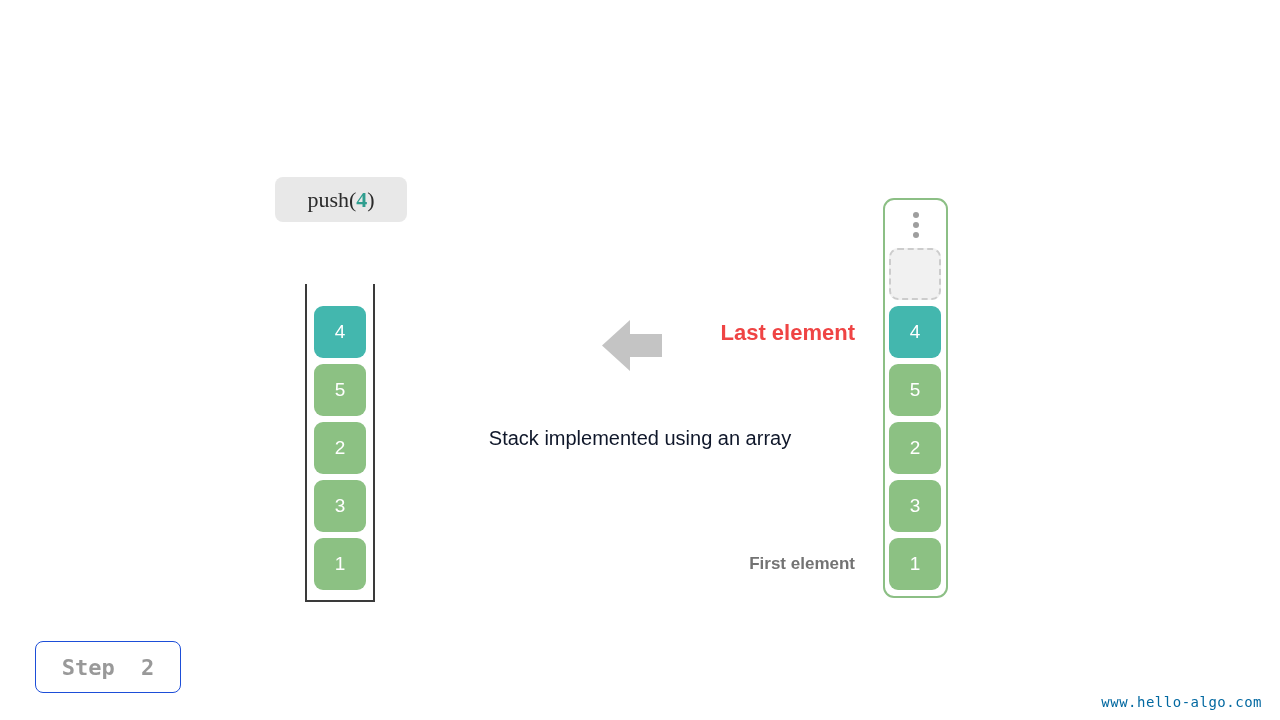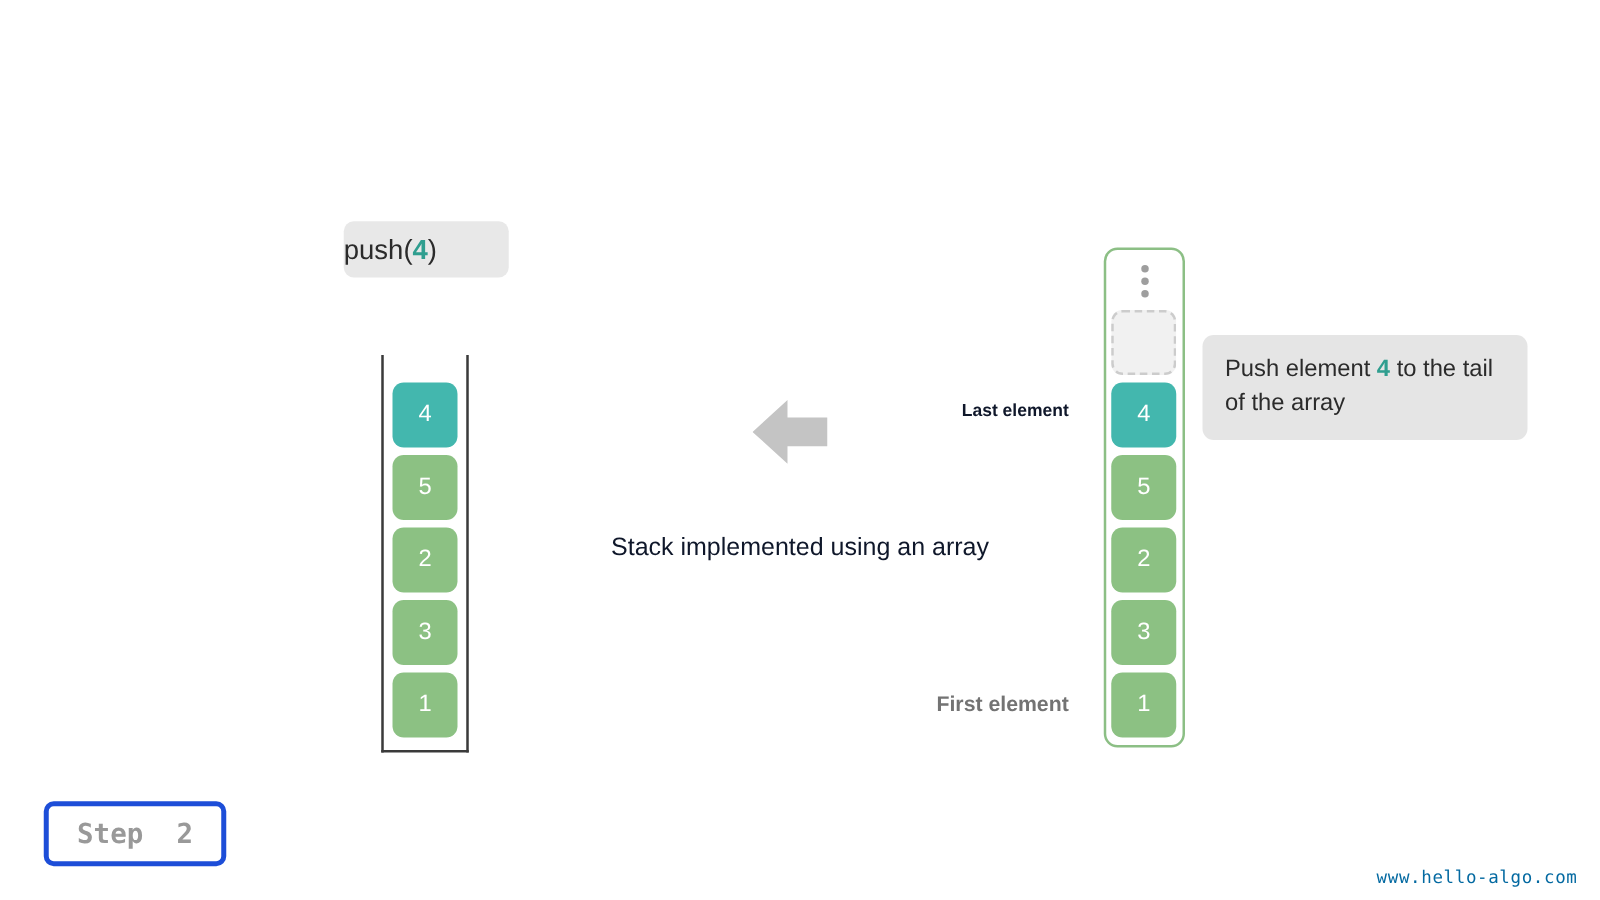--- a/index.html
+++ b/index.html
@@ -25,22 +25,22 @@
   .op-label {
     position: absolute;
     left: 275px;
     top: 177px;
     width: 132px;
     height: 45px;
     background: #e8e8e8;
     border-radius: 8px;
     display: flex;
     align-items: center;
-    justify-content: flex-start;
-    font-family: Liberation Sans, sans-serif;
+    justify-content: center;
+    font-family: Liberation Serif, serif;
     font-size: 22px;
     color: #2b2b2b;
     letter-spacing: 0px;
     white-space: pre;
   }
   .op-label .accent {
     color: #2f9e8f;
     font-weight: 700;
   }
 
@@ -114,23 +114,23 @@
     text-align: center;
     font-size: 20px;
     color: #0f172a;
   }
   .label-last {
     position: absolute;
     left: 660px;
     top: 320px;
     width: 195px;
     text-align: right;
-    font-size: 14px;
-    font-weight: 700;
-    color: #0f172a;
+    font-size: 22px;
+    font-weight: 700;
+    color: #ef4444;
   }
   .label-first {
     position: absolute;
     left: 660px;
     top: 554px;
     width: 195px;
     text-align: right;
     font-size: 17px;
     font-weight: 700;
     color: #737373;
@@ -194,21 +194,21 @@
   }
 
   
   .step-badge {
     position: absolute;
     left: 35px;
     top: 641px;
     width: 146px;
     height: 52px;
     box-sizing: border-box;
-    border: 4px solid #1d4ed8;
+    border: 1px solid #1d4ed8;
     border-radius: 8px;
     background: #ffffff;
     display: flex;
     align-items: center;
     justify-content: center;
     font-family: "DejaVu Sans Mono", "Liberation Mono", monospace;
     font-size: 22px;
     font-weight: 700;
     color: #999999;
     white-space: pre;
@@ -268,21 +268,18 @@
     <div class="array-items">
       <div class="cell empty"></div>
       <div class="cell teal">4</div>
       <div class="cell green">5</div>
       <div class="cell green">2</div>
       <div class="cell green">3</div>
       <div class="cell green">1</div>
     </div>
   </div>
 
-  <div class="tooltip">
-    <span>Push element </span><span class="accent">4</span><span> to the tail of the array</span>
-  </div>
 
   <div class="step-badge">Step  2</div>
 
   <div class="watermark">www.hello-algo.com</div>
 
 </div>
 
 </body></html>

